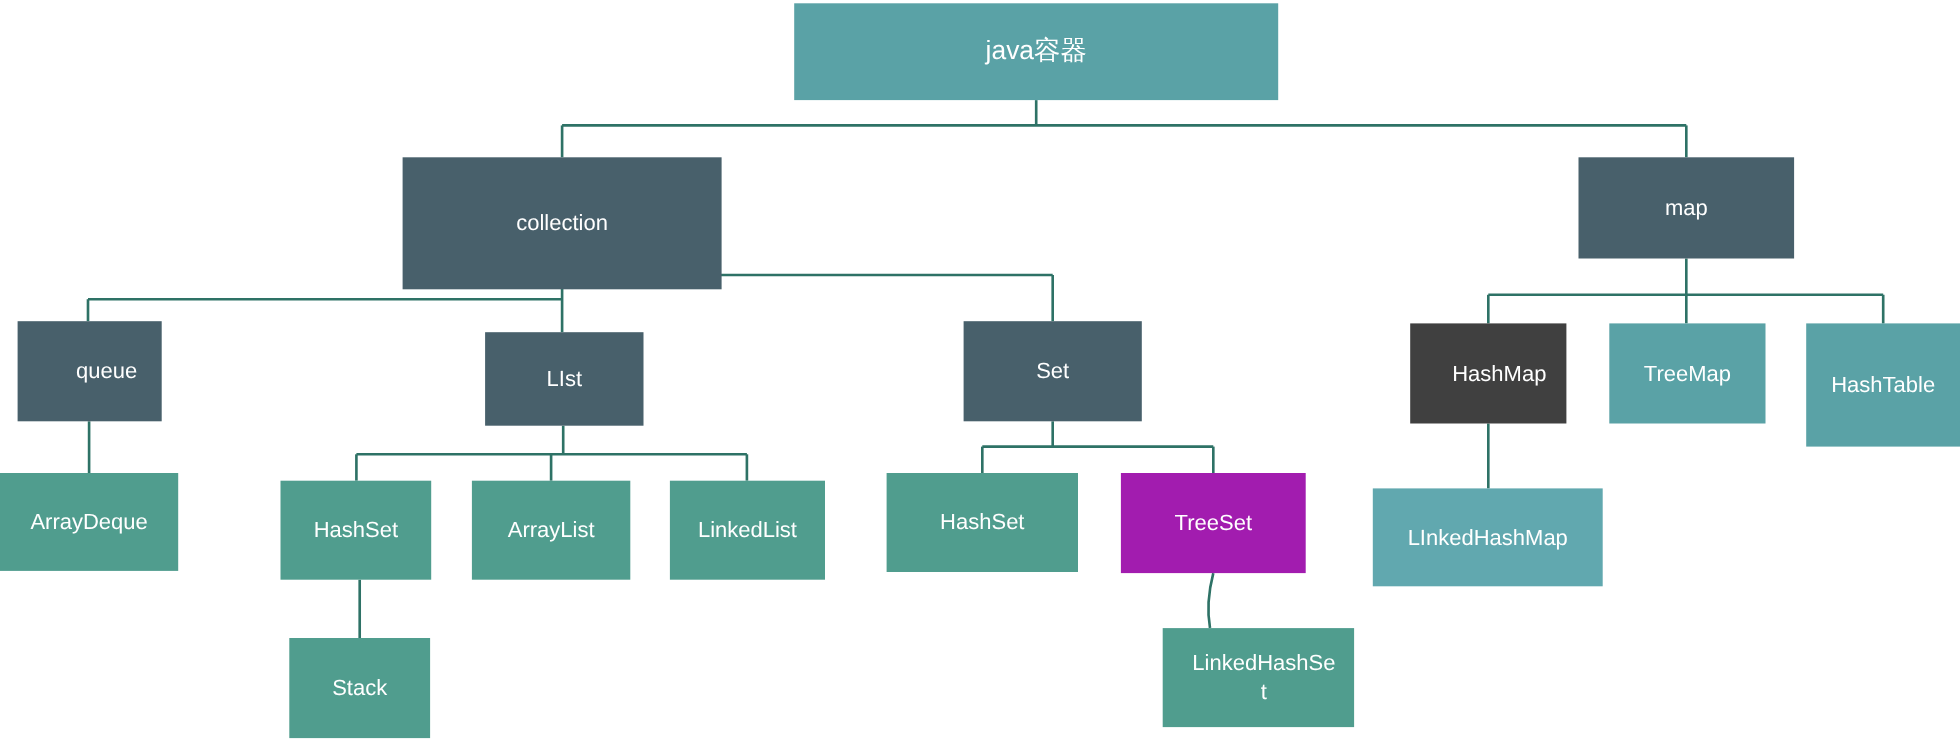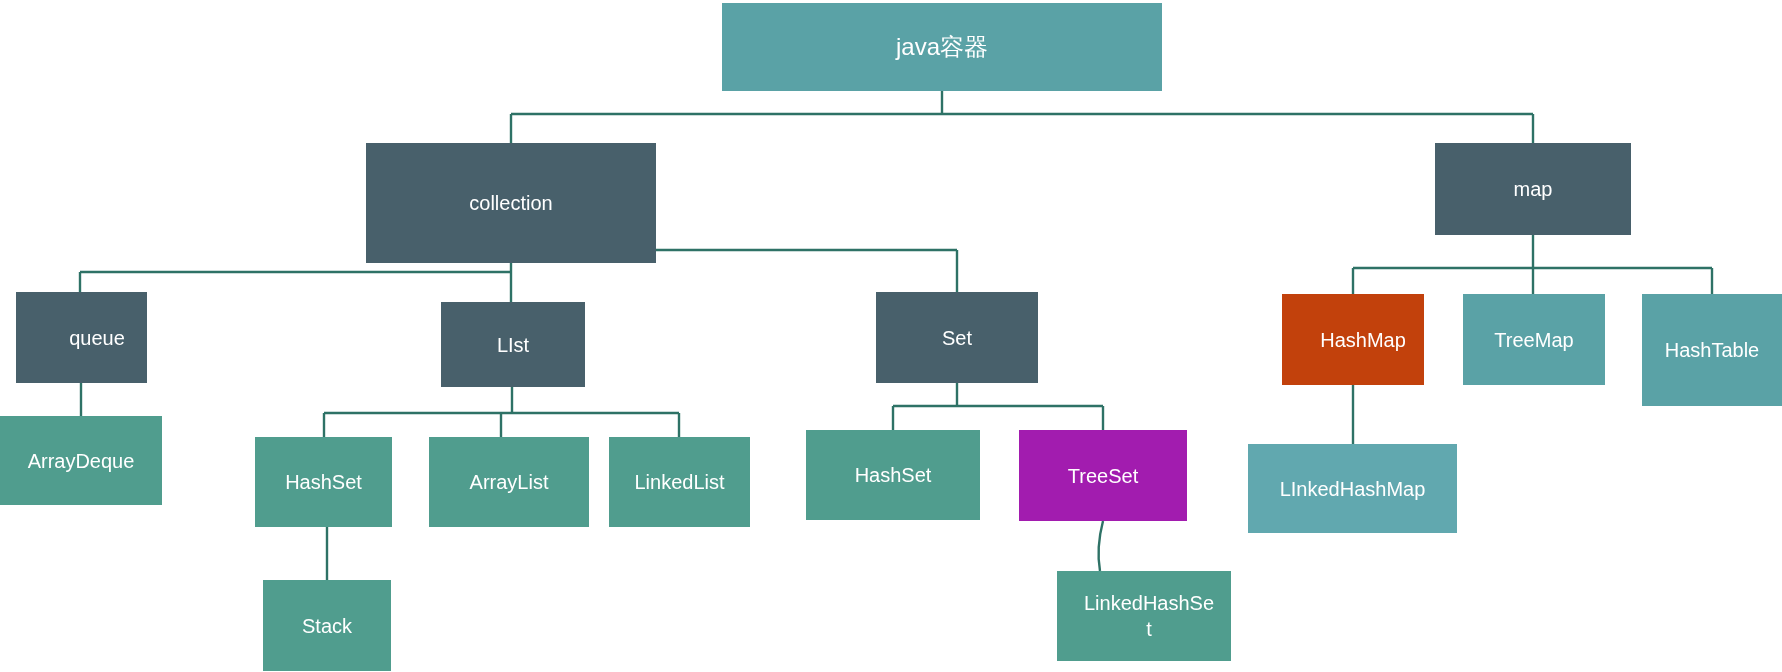--- a/index.html
+++ b/index.html
@@ -67,26 +67,26 @@
       <path d="M1533,268 L1533,294" fill="none" stroke="#2e7266" stroke-width="2.4"></path>
       <path d="M1712,268 L1712,294" fill="none" stroke="#2e7266" stroke-width="2.4"></path>
       <path d="M1353,385 L1353,444" fill="none" stroke="#2e7266" stroke-width="2.4"></path>
     </svg>
 <div class="node root" style="left: 722px; top: 3px; width: 440px; height: 88px; background: rgb(90, 162, 166); color: rgb(255, 255, 255);">java容器</div>
     <div class="node" style="left: 366px; top: 143px; width: 290px; height: 120px; background: rgb(72, 96, 107); color: rgb(255, 255, 255);">collection</div>
     <div class="node" style="left: 1435px; top: 143px; width: 196px; height: 92px; background: rgb(72, 96, 107); color: rgb(255, 255, 255);">map</div>
     <div class="node" style="left: 16px; top: 292px; width: 131px; height: 91px; background: rgb(72, 96, 107); color: rgb(255, 255, 255); padding-left: 31px;">queue</div>
     <div class="node" style="left: 441px; top: 302px; width: 144px; height: 85px; background: rgb(72, 96, 107); color: rgb(255, 255, 255);">LIst</div>
     <div class="node" style="left: 876px; top: 292px; width: 162px; height: 91px; background: rgb(72, 96, 107); color: rgb(255, 255, 255);">Set</div>
-    <div class="node" style="left: 0px; top: 416px; width: 162px; height: 89px; background: rgb(80, 157, 142); color: rgb(255, 255, 255);">ArrayDeque</div>
+    <div class="node" style="left: 0px; top: 430px; width: 162px; height: 89px; background: rgb(80, 157, 142); color: rgb(255, 255, 255);">ArrayDeque</div>
     <div class="node" style="left: 255px; top: 437px; width: 137px; height: 90px; background: rgb(80, 157, 142); color: rgb(255, 255, 255);">HashSet</div>
-    <div class="node" style="left: 429px; top: 437px; width: 160px; height: 90px; background: rgb(80, 157, 142); color: rgb(255, 255, 255);">ArrayList</div>
+    <div class="node" style="left: 429px; top: 437px; width: 144px; height: 90px; background: rgb(80, 157, 142); color: rgb(255, 255, 255);">ArrayList</div>
     <div class="node" style="left: 609px; top: 437px; width: 141px; height: 90px; background: rgb(80, 157, 142); color: rgb(255, 255, 255);">LinkedList</div>
     <div class="node" style="left: 806px; top: 430px; width: 174px; height: 90px; background: rgb(80, 157, 142); color: rgb(255, 255, 255);">HashSet</div>
     <div class="node" style="left: 1019px; top: 430px; width: 168px; height: 91px; background: #a21caf; color: rgb(255, 255, 255);">TreeSet</div>
     <div class="node" style="left: 263px; top: 580px; width: 128px; height: 91px; background: rgb(80, 157, 142); color: rgb(255, 255, 255);">Stack</div>
     <div class="node" style="left: 1057px; top: 571px; width: 174px; height: 90px; background: rgb(80, 157, 142); color: rgb(255, 255, 255); padding-left: 10px;">LinkedHashSe
 t</div>
-    <div class="node" style="left: 1282px; top: 294px; width: 142px; height: 91px; background: #c2410c; color: rgb(255, 255, 255); padding-left: 20px;">HashMap</div>
+    <div class="node" style="left: 1282px; top: 294px; width: 142px; height: 91px; background: #404040; color: rgb(255, 255, 255); padding-left: 20px;">HashMap</div>
     <div class="node" style="left: 1463px; top: 294px; width: 142px; height: 91px; background: rgb(90, 162, 166); color: rgb(255, 255, 255);">TreeMap</div>
     <div class="node" style="left: 1642px; top: 294px; width: 140px; height: 112px; background: rgb(90, 162, 166); color: rgb(255, 255, 255);">HashTable</div>
     <div class="node" style="left: 1248px; top: 444px; width: 209px; height: 89px; background: rgb(97, 168, 175); color: rgb(255, 255, 255);">LInkedHashMap</div>
   </div>
 
 </body></html>

